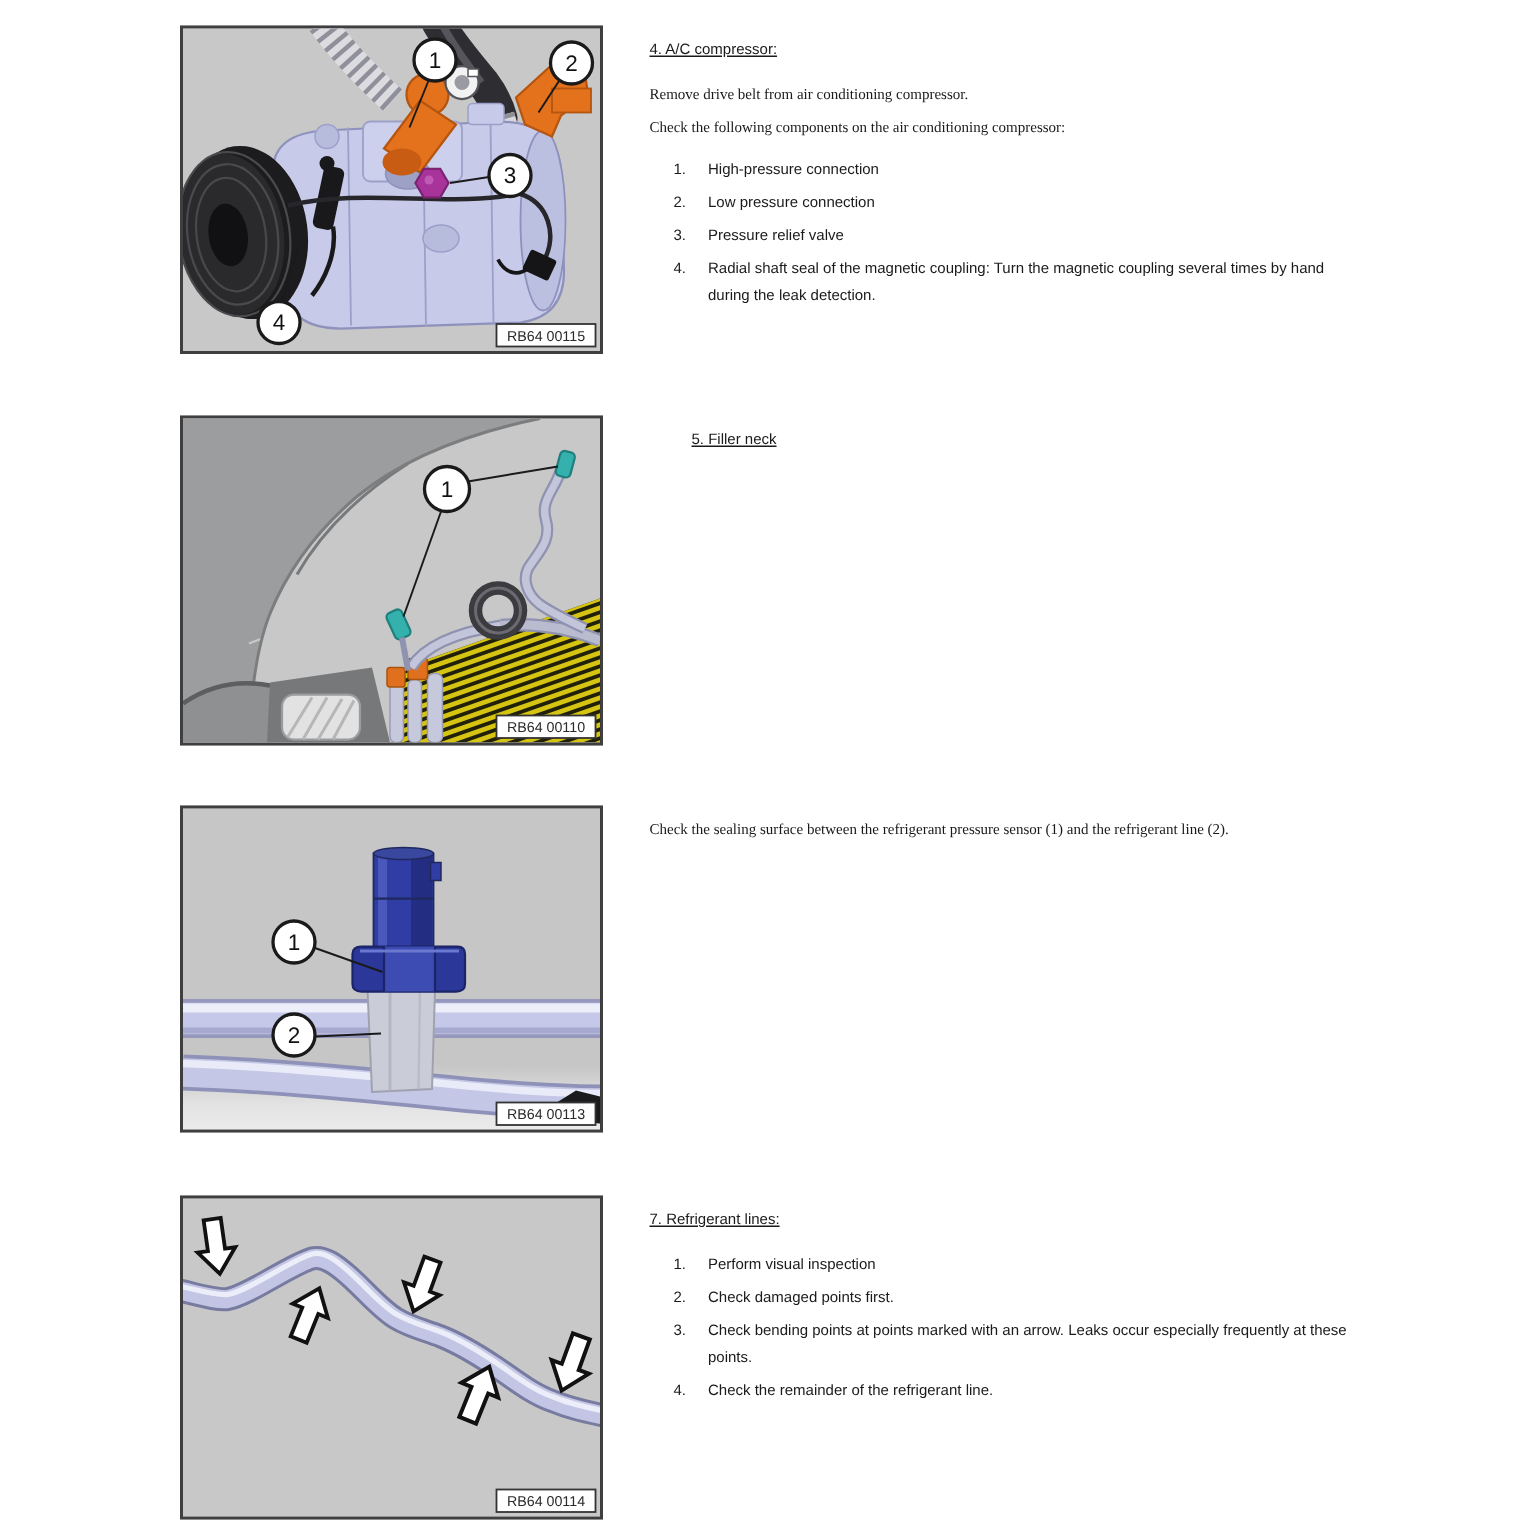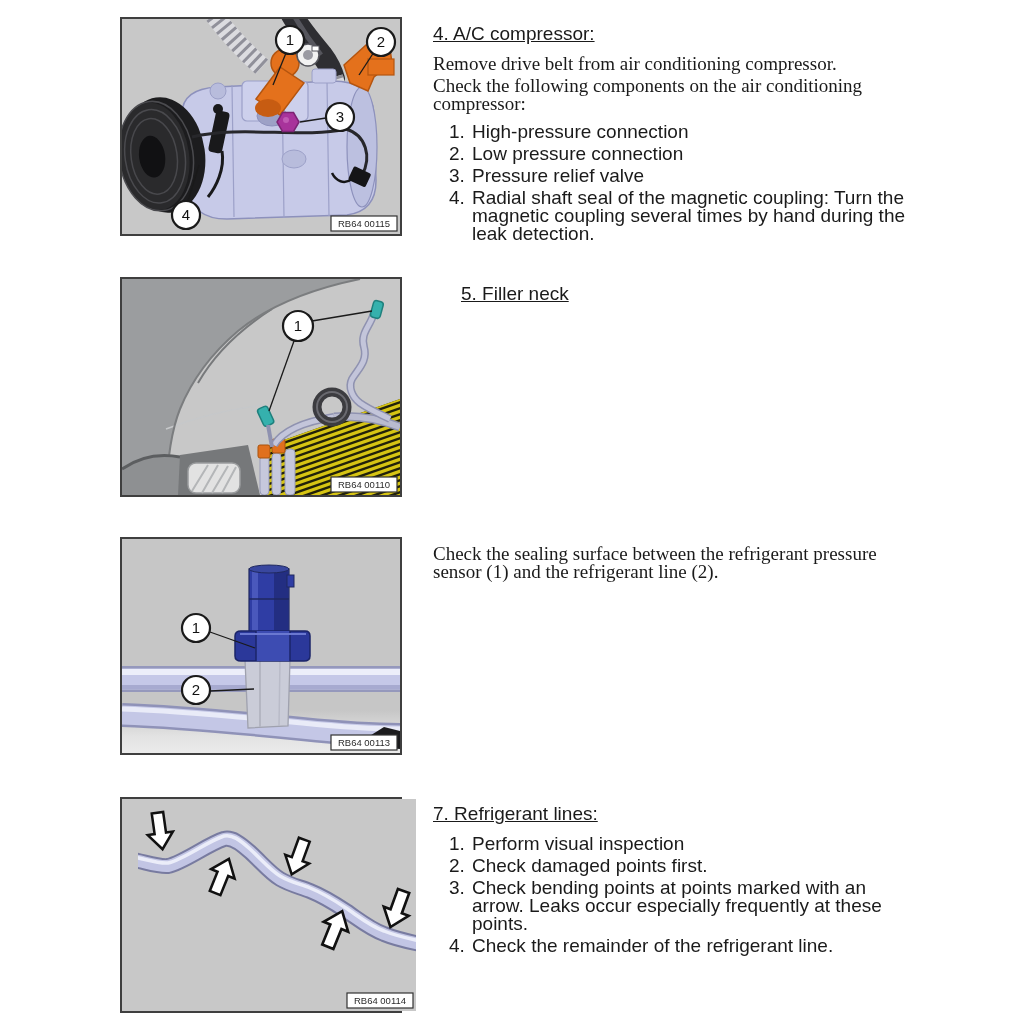--- a/index.html
+++ b/index.html
@@ -5,21 +5,21 @@
   html,body{margin:0;padding:0;}
   body{
     width:1024px;height:1024px;position:relative;background:#ffffff;
     font-family:"Liberation Sans", sans-serif;color:#1a1a1a;overflow:hidden;
   }
   .fig{
     position:absolute;left:120px;width:282px;box-sizing:border-box;
     border:2px solid #3f3f3f;background:#c8c8c8;margin:0;padding:0;
   }
   .fig svg{display:block;}
-  .text-col{position:absolute;left:433px;width:475px;font-size:19px;line-height:18px;}
+  .text-col{position:absolute;left:433px;width:475px;font-size:10px;line-height:18px;}
   .heading{text-decoration:underline;margin:0 0 12px 0;}
   .text-col p{margin:0 0 4px 0;font-family:Liberation Serif, serif;}
   .olist{margin-top:10px;padding-left:16px;}
   .li{display:flex;line-height:18px;margin-bottom:4px;}
   .li .num{width:23px;flex:none;}
   .li .txt{flex:1;}
   .callout circle{fill:#ffffff;stroke:#1a1a1a;stroke-width:2.2;}
   .callout text{font-size:15px;fill:#111;text-anchor:middle;font-family:"Liberation Sans",sans-serif;}
   .leader{stroke:#1a1a1a;stroke-width:1.3;fill:none;}
   .figlabel-box{fill:#ffffff;stroke:#333;stroke-width:1.2;}
@@ -265,21 +265,21 @@
       <circle cx="74" cy="151" r="14"></circle>
         <text x="74" y="156">2</text>
     </g>
     <g>
       <rect class="figlabel-box" x="209" y="196" width="66" height="15"></rect>
       <text class="figlabel-text" x="242" y="207">RB64 00113</text>
     </g>
   </svg>
 </figure>
 
-<figure class="fig" style="top:797px;height:216px;padding-left:16px;">
+<figure class="fig" style="top:797px;height:216px;">
   <svg width="278" height="212" viewBox="0 0 278 212">
     <rect x="0" y="0" width="278" height="212" fill="#c8c8c8"></rect>
     <g>
       <path d="M-4,61 C10,64 22,68 30,67 C45,64 70,45 86,40 C94,38 102,44 112,53 C124,64 132,74 142,80 C152,86 162,88 172,92 C182,96 196,104 208,112 C220,120 232,130 246,135 C258,140 268,142 282,145" stroke="#787ba0" stroke-width="16" fill="none"></path>
       <path d="M-4,61 C10,64 22,68 30,67 C45,64 70,45 86,40 C94,38 102,44 112,53 C124,64 132,74 142,80 C152,86 162,88 172,92 C182,96 196,104 208,112 C220,120 232,130 246,135 C258,140 268,142 282,145" stroke="#c2c5e4" stroke-width="12" fill="none"></path>
       <path d="M-4,58 C10,61 22,65 30,64 C45,61 70,42 86,37 C94,35 102,41 112,50 C124,61 132,71 142,77 C152,83 162,85 172,89 C182,93 196,101 208,109 C220,117 232,127 246,132 C258,137 268,139 282,142" stroke="#ebedf9" stroke-width="3.5" fill="none"></path>
     </g>
     <g transform="translate(22,32) rotate(-8) scale(1.15)">
       <path class="arrow" d="M-5,-16 L5,-16 L5,2 L11,2 L0,16 L-11,2 L-5,2 Z"></path>
     </g>

